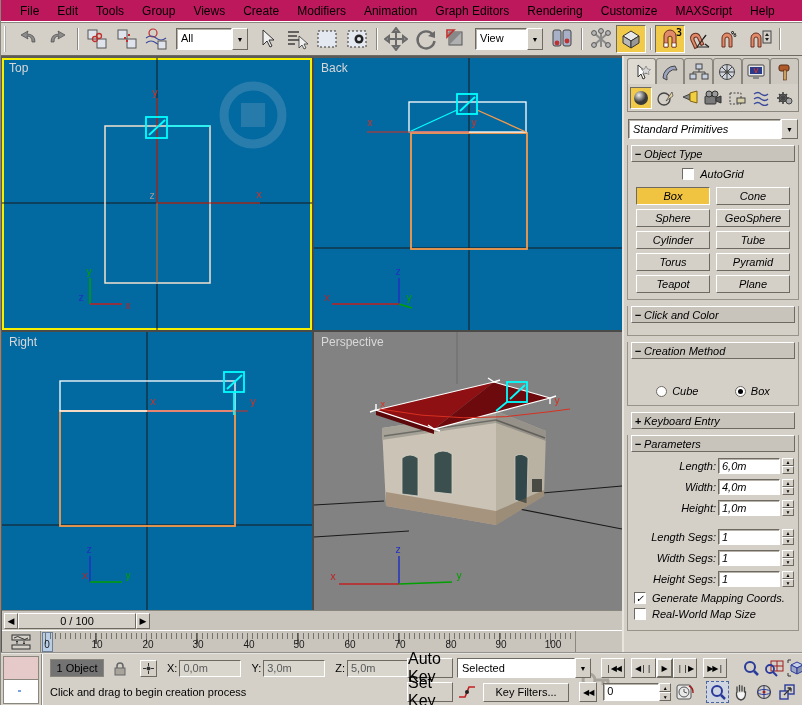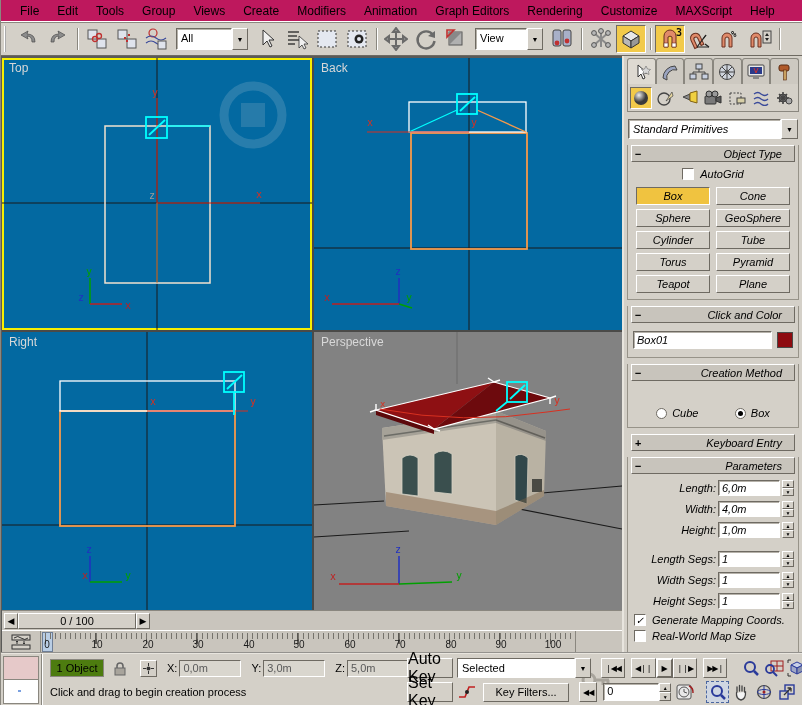--- a/index.html
+++ b/index.html
@@ -1,20 +1,20 @@
 <!DOCTYPE html>
 <html><head>
 <meta charset="utf-8">
 <style>
   * { margin:0; padding:0; box-sizing:border-box; font-family:"Liberation Sans", sans-serif; }
   html,body { width:802px; height:705px; }
   #app { position:relative; width:802px; height:705px; background:#d4d0c8; overflow:hidden; border-left:1px solid #8a877f; }
   .btn     { background:#d4d0c8; border:1px solid; border-color:#ffffff #6e6a62 #6e6a62 #ffffff; }
   .sunken  { background:#ffffff; border:1px solid; border-color:#6e6a62 #ffffff #ffffff #6e6a62; box-shadow:1px 1px 0 #b6b2aa inset; }
-  .flatlabel { background:#4d7c0f; border:1px solid #8a877f; }
+  .flatlabel { background:#737373; border:1px solid #8a877f; }
   .sep { width:1px; background:#8a877f; box-shadow:1px 0 0 #fff; margin:3px 4px; }
 
   
   #menubar { height:22px; display:flex; align-items:center; gap:0; padding-left:10px; font-size:12px; border-bottom:1px solid #fff; background:#be185d; }
   #menubar .mi { padding:3px 9px; cursor:default; color:#000; }
 
   
   #toolbar { height:34px; display:flex; align-items:center; padding:0 2px; background:#d4d0c8; border-top:1px solid #8a877f; border-bottom:1px solid #6e6a62; }
   .grip { width:5px; height:26px; border-left:2px ridge #fff; margin:0 4px 0 1px; }
   .tbtn { width:30px; height:28px; display:flex; align-items:center; justify-content:center; flex:0 0 auto; }
@@ -54,21 +54,21 @@
   #cp-cats { display:flex; height:28px; align-items:center; justify-content:space-between; padding:2px 2px; border:1px solid #8a877f; border-top:none; }
   .cat { width:22px; height:22px; display:flex; align-items:center; justify-content:center; }
   .cat.active { background:#f2ca4a; border:1px solid; border-color:#6e6a62 #fff #fff #6e6a62; }
   #cp-drop { margin:7px 1px 6px 1px; height:20px; display:flex; }
   #cp-drop .val { flex:1; font-size:11px; padding:3px 4px 0 4px; }
   #cp-drop .arr { width:17px; display:flex; align-items:center; justify-content:center; font-size:7px; }
 
   .rollout { border:1px solid #979389; border-top:none; margin:0 0 6px 0; padding:0 4px 6px 4px; position:relative; background:#d4d0c8; }
   .roll-head { height:17px; margin:0 -1px 6px -1px; background:#c8c4bc; border:1px solid; border-color:#fff #6e6a62 #6e6a62 #fff; display:flex; align-items:center; font-size:11px; }
   .roll-head .pm { width:12px; text-align:center; font-weight:bold; font-size:11px; }
-  .roll-head .ttl { flex:1; text-align:right; padding-right:12px; }
+  .roll-head .ttl { flex:1; text-align:left; padding-right:12px; }
   .rollout.collapsed { padding-bottom:0; border:none; margin-bottom:6px; }
   .rollout.collapsed .roll-head { margin:0; }
 
   #obj-grid { display:grid; grid-template-columns:1fr 1fr; gap:4px 6px; padding:0 4px; }
   .obj-btn { height:18px; font-size:11px; display:flex; align-items:center; justify-content:center; }
   .obj-btn.active { background:#f0c340; border-color:#6e6a62 #fff #fff #6e6a62; }
   .autogrid { display:flex; align-items:center; justify-content:center; gap:6px; font-size:11px; margin:1px 0 7px 0; }
   .chk { width:12px; height:12px; background:#fff; border:1px solid; border-color:#6e6a62 #fff #fff #6e6a62; font-size:10px; line-height:11px; text-align:center; color:#000; }
   .radio { width:11px; height:11px; border-radius:50%; background:#fff; border:1px solid #6e6a62; position:relative; }
   .radio.on::after { content:""; position:absolute; inset:2px; border-radius:50%; background:#000; }
@@ -629,24 +629,20 @@
         <div class="obj-btn btn">Pyramid</div>
         <div class="obj-btn btn">Teapot</div>
         <div class="obj-btn btn">Plane</div>
       </div>
     </div>
 
     <div class="rollout">
       <div class="roll-head">
         <span class="pm">−</span>
         <span class="ttl">Click and Color</span>
-      </div>
-      <div id="name-row">
-        <div id="name-field" class="sunken">Box01</div>
-        <div id="color-swatch" style="background:#8e0b10"></div>
       </div>
     </div>
 
     <div class="rollout">
       <div class="roll-head">
         <span class="pm">−</span>
         <span class="ttl">Creation Method</span>
       </div>
       <div id="cm-row">
         <span class="cm-opt">

